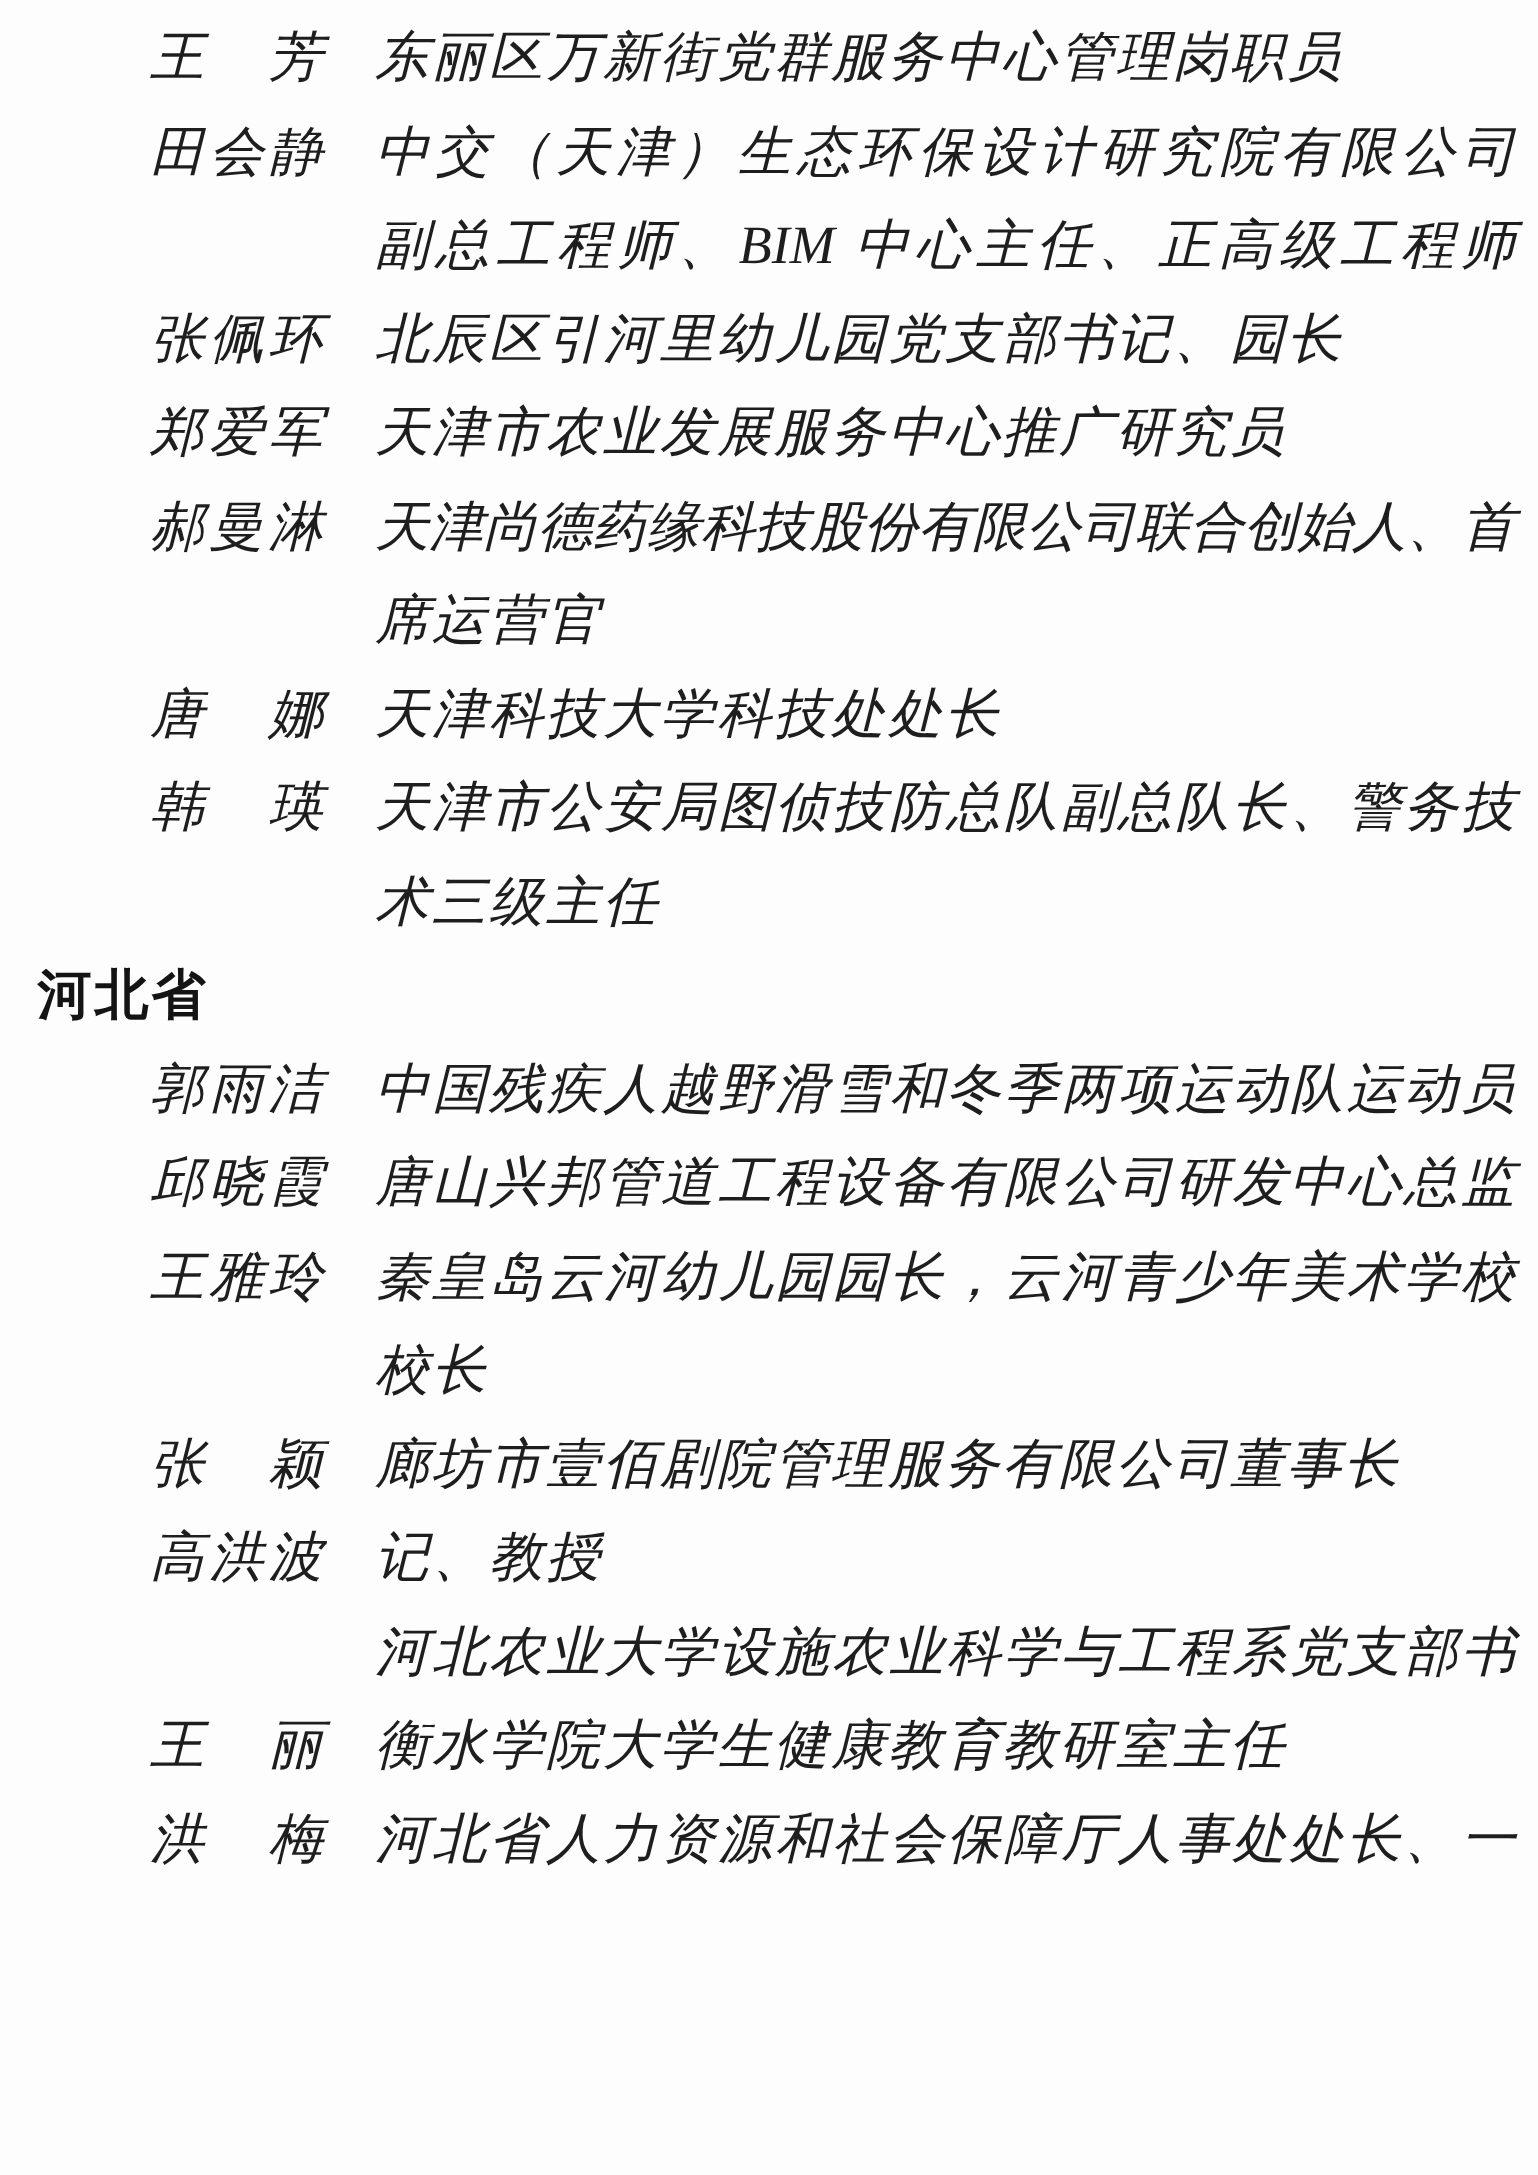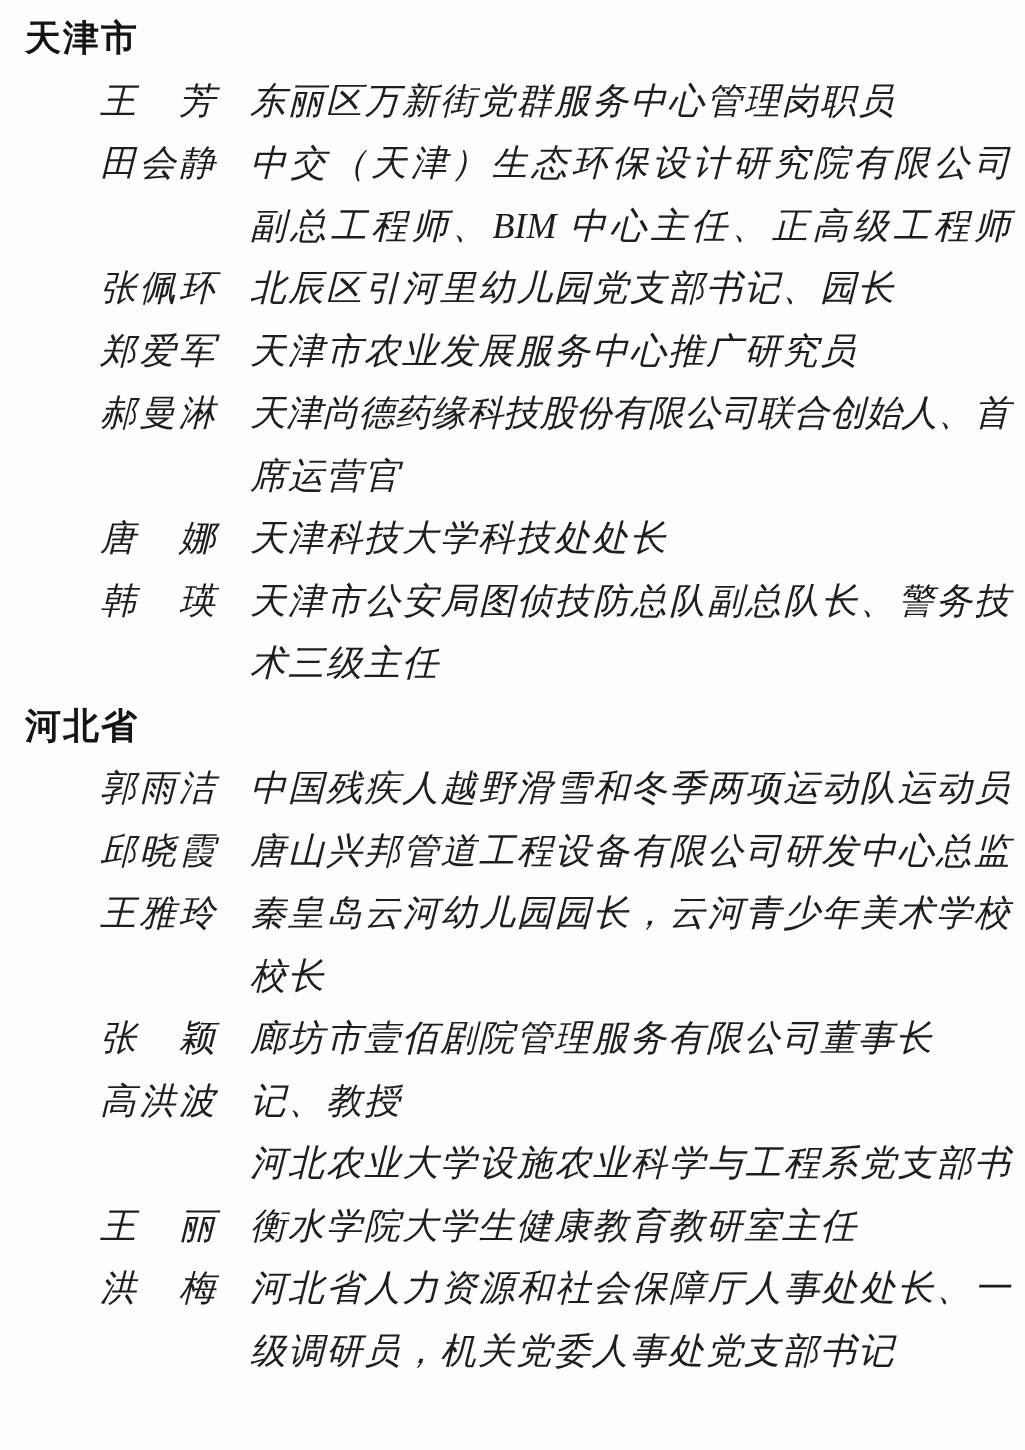--- a/index.html
+++ b/index.html
@@ -57,21 +57,20 @@
     letter-spacing: 0;
     text-align: justify;
     text-align-last: justify;
   }
 </style>
 </head>
 <body>
 
 <div class="page" id="doc">
   <section class="section">
-    <h2 class="section-title">天津市</h2>
     <div class="entries">
   <div class="entry">
     <div class="entry-name">王　芳</div>
     <div class="entry-desc">
             <div class="desc-line">东丽区万新街党群服务中心管理岗职员</div>
           </div>
   </div>
 
   <div class="entry">
     <div class="entry-name">田会静</div>
@@ -165,18 +164,17 @@
     <div class="entry-desc">
             <div class="desc-line">衡水学院大学生健康教育教研室主任</div>
           </div>
   </div>
 
 
   <div class="entry">
     <div class="entry-name">洪　梅</div>
     <div class="entry-desc">
             <div class="desc-line full">河北省人力资源和社会保障厅人事处处长、一</div>
-            <div class="desc-line">级调研员，机关党委人事处党支部书记</div>
           </div>
   </div>
 </div>
   </section>
 </div>
 
 </body></html>

